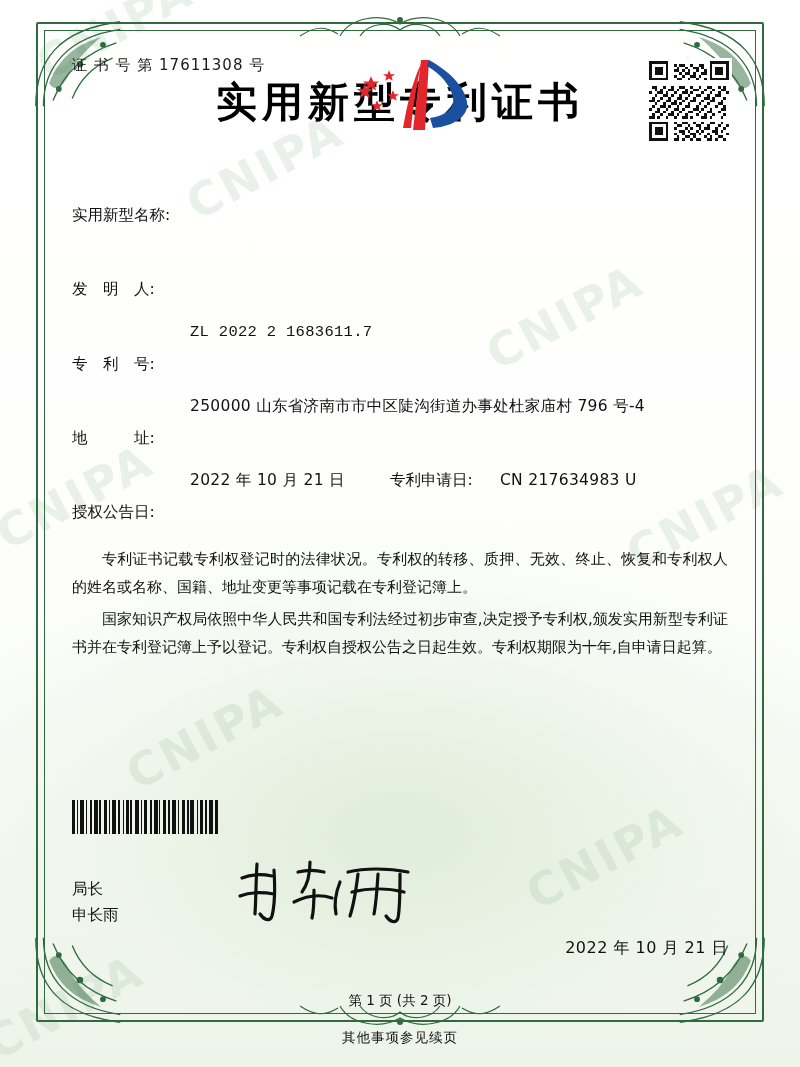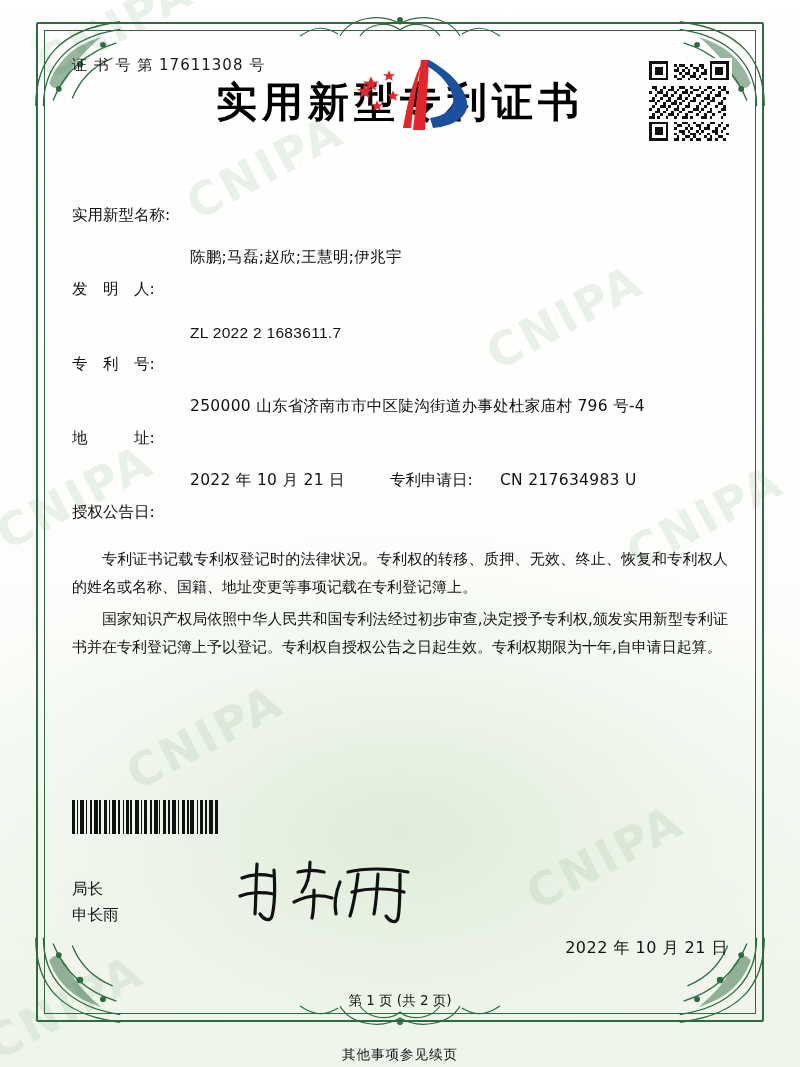--- a/index.html
+++ b/index.html
@@ -118,21 +118,21 @@
     color: #111;
   }
   .lbl {
     width: 118px;
     flex: 0 0 118px;
     letter-spacing: 0px;
     white-space: nowrap;
     margin-top: 32px;
   }
   .val { flex: 1; letter-spacing: 0.3px; }
-  .val.mono { font-family: Liberation Sans, sans-serif; }
+  .val.mono { font-family: Liberation Mono, monospace; }
 
   .para {
     margin-top: 22px;
     font-size: 15px;
     line-height: 1.85;
     text-indent: 2em;
     color: #111;
     text-align: justify;
   }
   .para + .para { margin-top: 4px; }
@@ -173,21 +173,21 @@
   .page-no {
     position: absolute;
     left: 0; right: 0; top: 992px;
     text-align: center;
     font-size: 13.5px;
     color: #111;
   }
 
   .footnote {
     position: absolute;
-    left: 0; right: 0; bottom: 3px;
+    left: 0; right: 0; bottom: 20px;
     text-align: center;
     font-size: 13.5px;
     letter-spacing: 1px;
     color: #111;
   }
 </style>
 </head>
 <body>
 
 <div id="page">
@@ -494,21 +494,20 @@
     </div>
 
     <div class="title">实用新型专利证书</div>
 
     <div class="fields">
       <div class="row">
         <div class="lbl">实用新型名称:</div>
       </div>
       <div class="row">
         <div class="lbl">发　明　人:</div>
-        <div class="val">陈鹏;马磊;赵欣;王慧明;伊兆宇</div>
       </div>
       <div class="row">
         <div class="lbl">专　利　号:</div>
         <div class="val mono">ZL 2022 2 1683611.7</div>
       </div>
       <div class="row">
         <div class="lbl">地　　　址:</div>
         <div class="val">250000  山东省济南市市中区陡沟街道办事处杜家庙村 796 号-4</div>
       </div>
       <div class="row">

